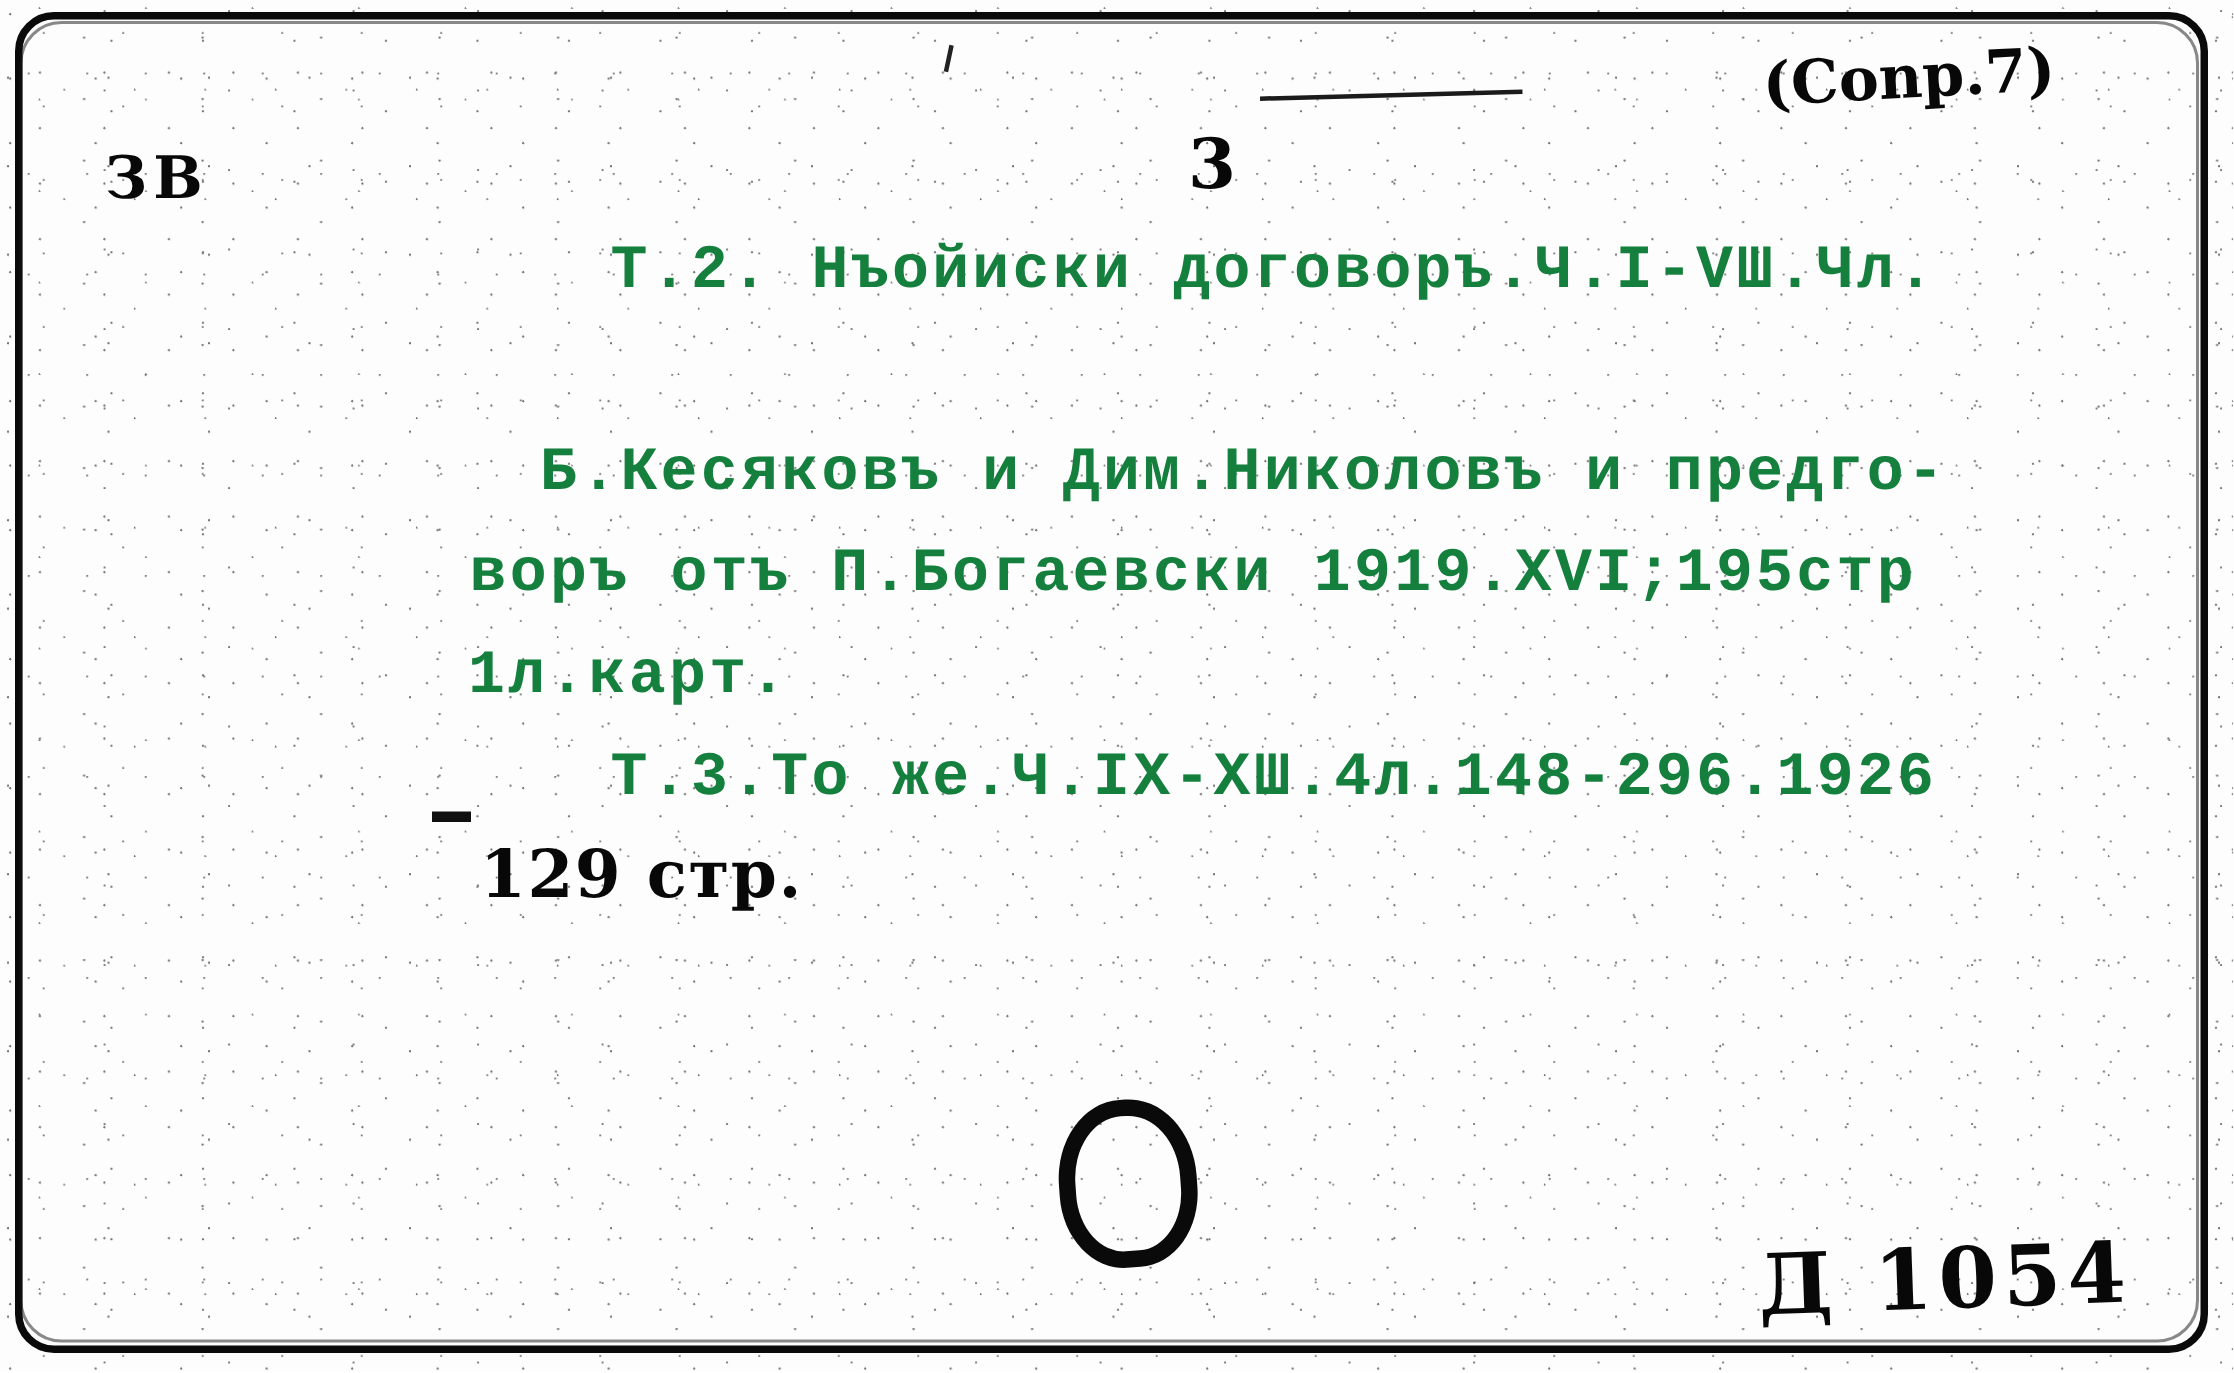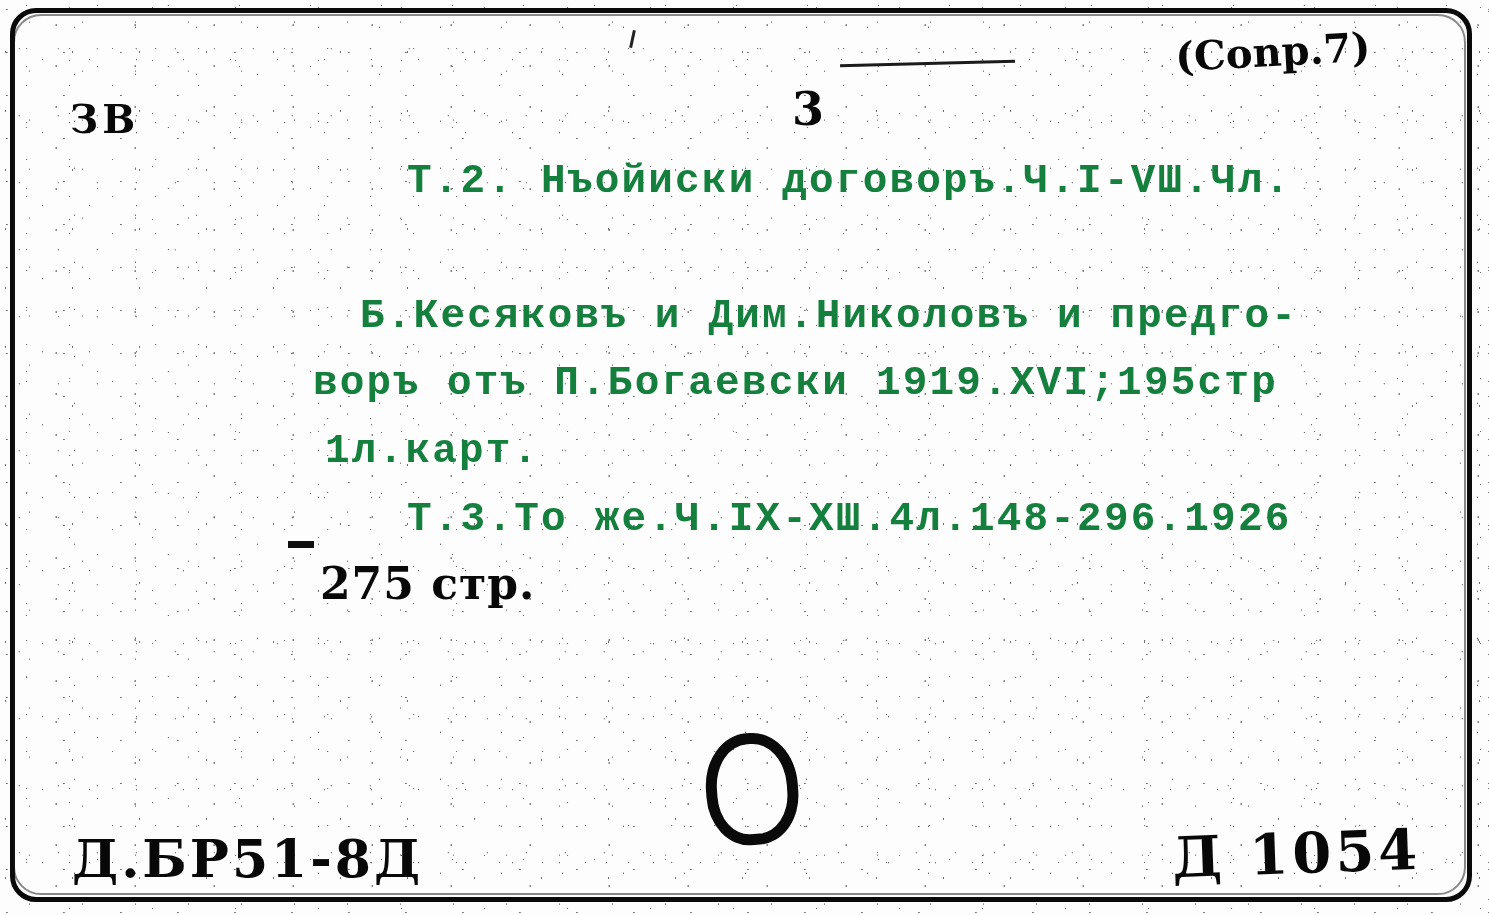--- a/index.html
+++ b/index.html
@@ -129,24 +129,23 @@
 
   <div class="txt hw" style="left:70px; top:96px; font-size:39px; letter-spacing:4px;">ЗВ</div>
 
   <div class="txt hw" style="left:1175px; top:28px; font-size:40px; transform:rotate(-3deg);">(Соnр.7)</div>
 
   <div class="txt hw" style="left:792px; top:82px; font-size:46px;">3</div>
 
   <div class="txt tw" style="left:407px; top:158px;">Т.2. Нъойиски договоръ.Ч.I-VШ.Чл.</div>
   <div class="txt tw" style="left:313px; top:293px;margin-left:47px;">Б.Кесяковъ и Дим.Николовъ и предго-</div>
   <div class="txt tw" style="left:313px; top:360px;">воръ отъ П.Богаевски 1919.XVI;195стр</div>
-  <div class="txt tw" style="left:325px; top:428px;">1л.карт.</div>
+  <div class="txt tw" style="left:312px; top:428px;">1л.карт.</div>
 
   <div class="txt tw" style="left:407px; top:496px;">Т.3.То же.Ч.IX-XШ.4л.148-296.1926</div>
-  <div class="txt hw" style="left:320px; top:558px; font-size:44px; letter-spacing:1px;">275 стр.</div>
+  <div class="txt hw" style="left:320px; top:558px; font-size:44px; letter-spacing:1px;">129 стр.</div>
 
   <div id="stamp"></div>
 
-  <div class="txt hw" style="left:72px; top:828px; font-size:52px; letter-spacing:3px;">Д.БР51-8Д</div>
 
   <div class="txt hw" style="left:1172px; top:820px; font-size:56px; letter-spacing:4px; transform:rotate(-2deg);">Д 1054</div>
 
 </div>
 
 </body></html>

